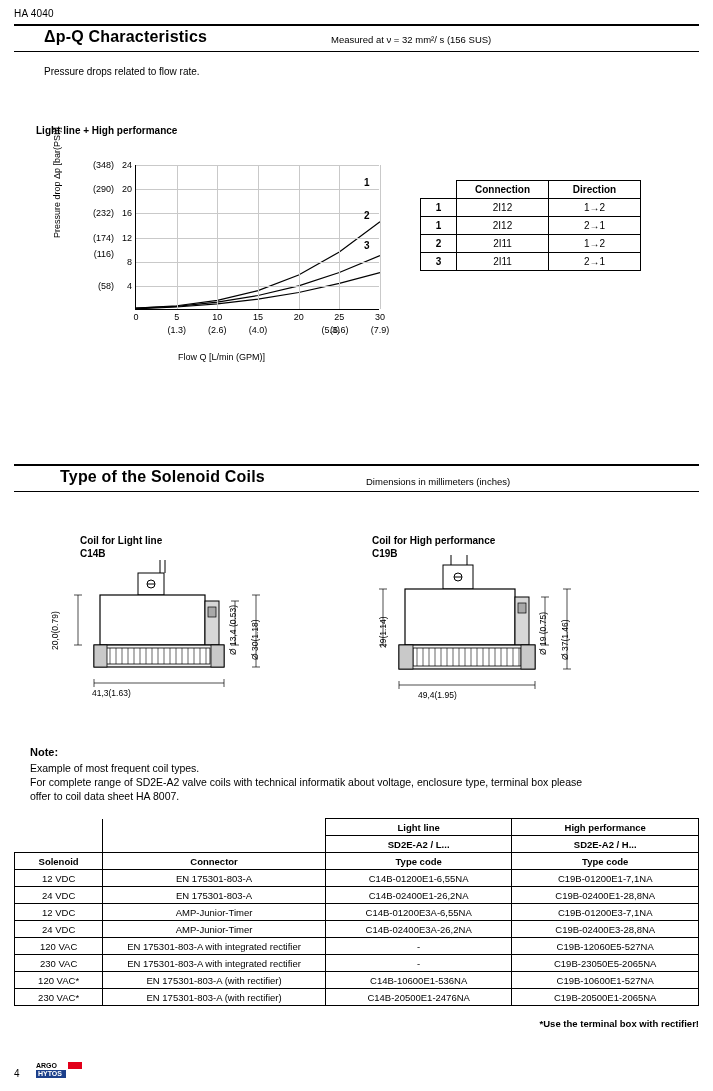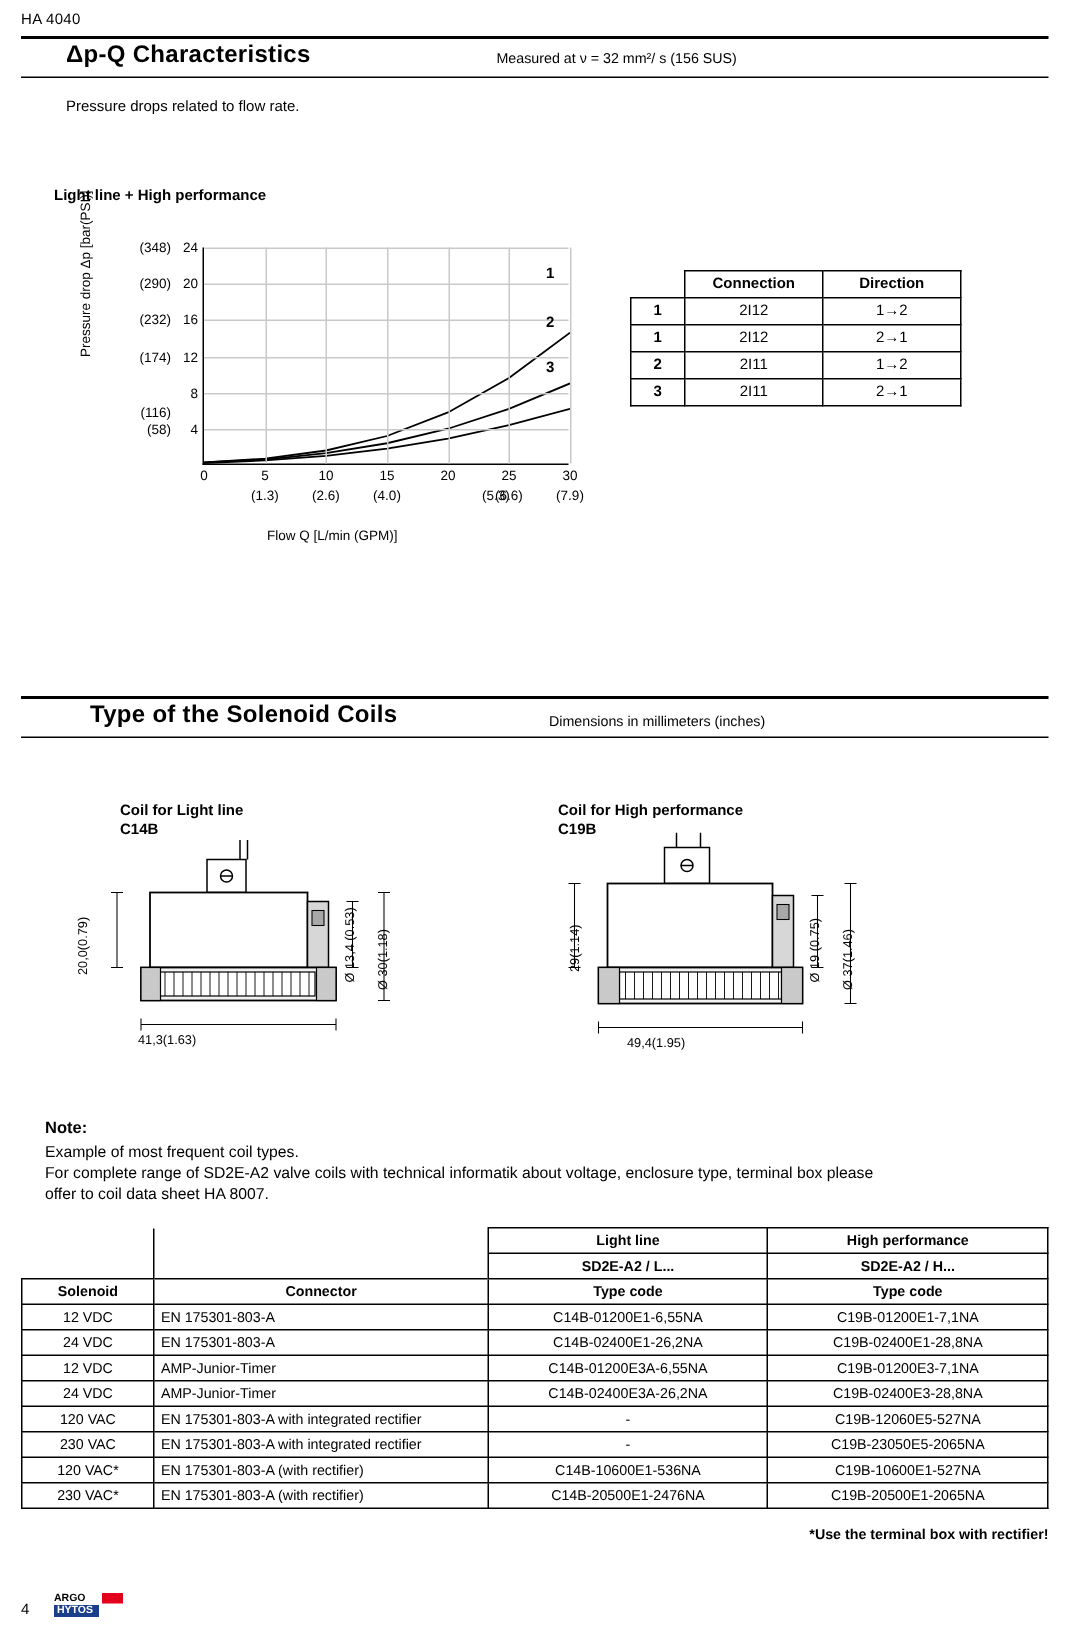--- a/index.html
+++ b/index.html
@@ -103,21 +103,21 @@
   .main-table {
     position: absolute; left: 14px; top: 818px;
     border-collapse: collapse; font-size: 9.5px; width: 685px;
   }
   .main-table td, .main-table th {
     border: 1px solid #000; padding: 1px 4px; height: 17px;
   }
   .main-table .blank { border-left: none; border-top: none; border-bottom: none; }
   .main-table th { font-weight: bold; text-align: center; }
   .col-solenoid { width: 88px; text-align: center; }
-  .col-connector { width: 222px; text-align: left; }
+  .col-connector { width: 222px; text-align: center; }
   .col-light { width: 186px; text-align: center; }
   .col-high { width: 186px; text-align: center; }
 
   .footnote { position: absolute; right: 14px; top: 1018px; font-size: 9.5px; font-weight: bold; }
 
   
   .page-num { position: absolute; left: 14px; top: 1068px; font-size: 10px; }
   .logo {
     position: absolute; left: 36px; top: 1062px;
     font-family: "Liberation Sans", sans-serif;
@@ -171,21 +171,21 @@
         <div class="xtick" style="left: 203.333px;">25</div>
         <div class="xtick2" style="left: 203.333px;">(6.6)</div>
         <div class="grid-v" style="left: 244px;"></div>
         <div class="xtick" style="left: 244px;">30</div>
         <div class="xtick2" style="left: 244px;">(7.9)</div>
         <div class="grid-h" style="top: 120.833px;"></div>
         <div class="ytick" style="top: 120.833px;">4</div>
         <div class="ytick-paren" style="top: 120.833px;">(58)</div>
         <div class="grid-h" style="top: 96.6667px;"></div>
         <div class="ytick" style="top: 96.6667px;">8</div>
-        <div class="ytick-paren" style="top: 110px;">(116)</div>
+        <div class="ytick-paren" style="top: 89px;">(116)</div>
         <div class="grid-h" style="top: 72.5px;"></div>
         <div class="ytick" style="top: 72.5px;">12</div>
         <div class="ytick-paren" style="top: 72.5px;">(174)</div>
         <div class="grid-h" style="top: 48.3333px;"></div>
         <div class="ytick" style="top: 48.3333px;">16</div>
         <div class="ytick-paren" style="top: 48.3333px;">(232)</div>
         <div class="grid-h" style="top: 24.1667px;"></div>
         <div class="ytick" style="top: 24.1667px;">20</div>
         <div class="ytick-paren" style="top: 24.1667px;">(290)</div>
         <div class="grid-h" style="top: 0px;"></div>

